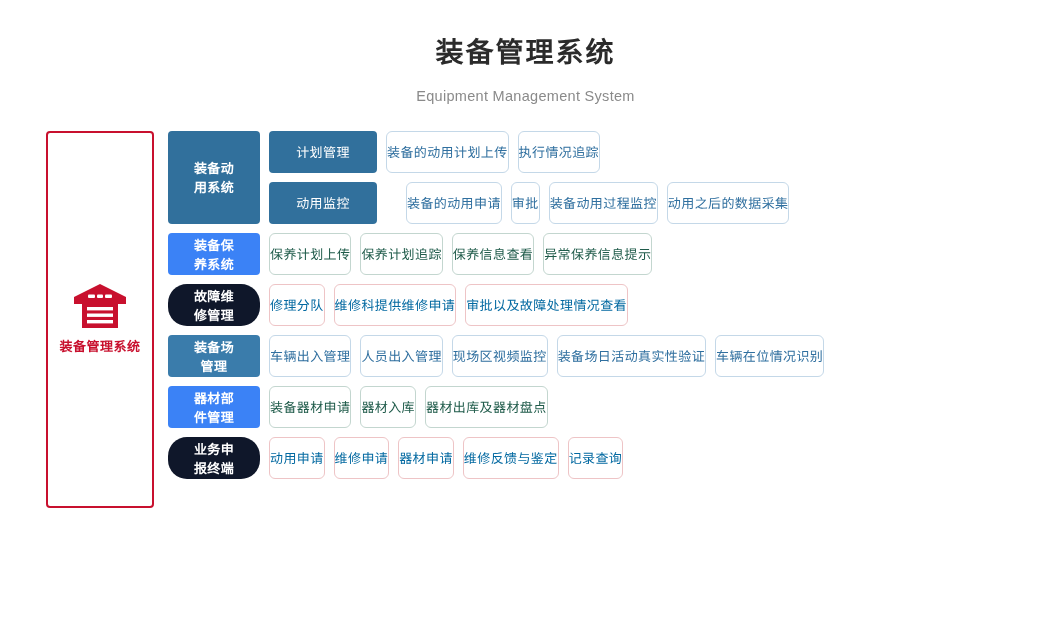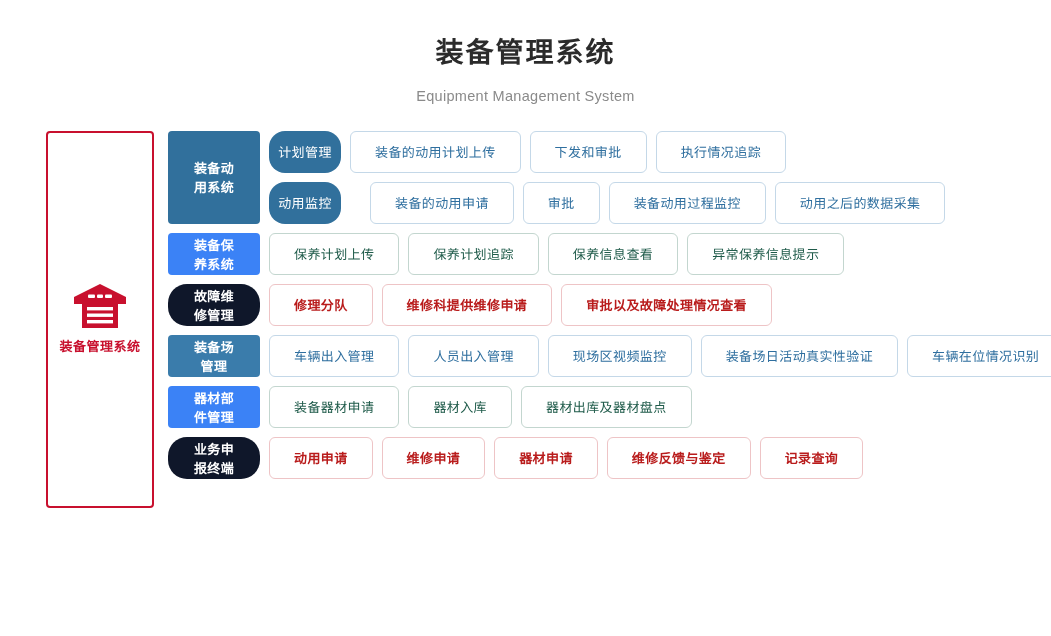--- a/index.html
+++ b/index.html
@@ -115,23 +115,23 @@
     flex: 1 1 auto;
   }
   .sub-row {
     display: flex;
     align-items: stretch;
     margin-bottom: 9px;
   }
   .sub-row:last-child { margin-bottom: 0; gap: 20px; }
 
   .sub-block {
-    width: 72px;
+    width: 108px;
     min-height: 42px;
-    border-radius: 16px;
+    border-radius: 4px;
     color: #ffffff;
     font-size: 13px;
     letter-spacing: 0.4px;
     display: flex;
     align-items: center;
     justify-content: center;
     text-align: center;
     flex: 0 0 auto;
     box-sizing: border-box;
   }
@@ -148,39 +148,39 @@
     border-radius: 6px;
     background: #ffffff;
     border: 1px solid #c4d8e8;
     color: #2f6f9f;
     font-size: 13px;
     letter-spacing: 0.4px;
     display: flex;
     align-items: center;
     justify-content: center;
     text-align: center;
-    padding: 0 24px;
+    padding: 0 0;
     margin-right: 9px;
     box-sizing: border-box;
     white-space: nowrap;
     flex: 0 0 auto;
   }
   .item:last-child { margin-right: 0; }
 
   
   .theme-blue   .cat-block,
   .theme-blue   .sub-block { background: #31709c; }
   .theme-blue2  .cat-block { background: #3a7cab; }
   .theme-green  .cat-block { background: #3b82f6; }
   .theme-red    .cat-block { background: #0f172a; border-radius: 19px; }
 
   .theme-blue  .item,
   .theme-blue2 .item { border-color: #c4d8e8; color: #2f6f9f; }
   .theme-green .item { border-color: #c3d6cf; color: #1f5b4a; }
-  .theme-red   .item { border-color: #eec4c6; color: #b91c1c; font-weight: bold; }
+  .theme-red   .item { border-color: #eec4c6; color: #0369a1; font-weight: normal; }
   .theme-red .cat-block { font-weight: bold; }
 </style>
 </head>
 <body>
 
 <div class="header">
   <h1>装备管理系统</h1>
   <div class="subtitle">Equipment Management System</div>
 </div>
 
@@ -202,21 +202,20 @@
   </div>
 
   <div class="rows">
       <div class="row theme-blue">
         <div class="cat-block tall">装备动用系统</div>
         <div class="sub-col">
           <div class="sub-row">
             <div class="sub-block">计划管理</div>
             <div class="items">
               <div class="item">装备的动用计划上传</div>
-              <div class="item">下发和审批</div>
               <div class="item">执行情况追踪</div>
             </div>
           </div>
           <div class="sub-row">
             <div class="sub-block">动用监控</div>
             <div class="items">
               <div class="item">装备的动用申请</div>
               <div class="item">审批</div>
               <div class="item">装备动用过程监控</div>
               <div class="item">动用之后的数据采集</div>

